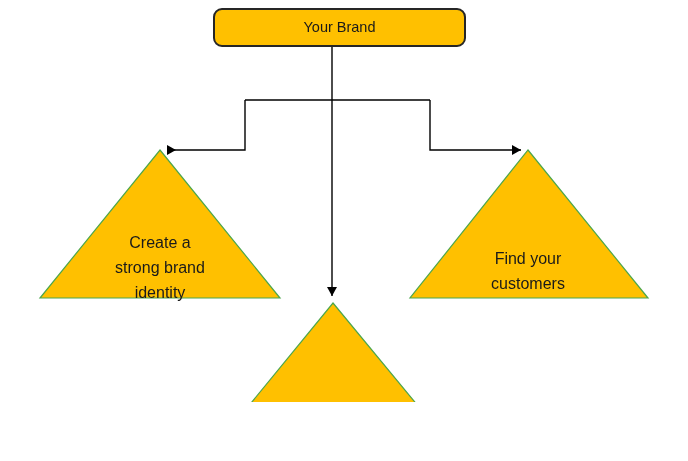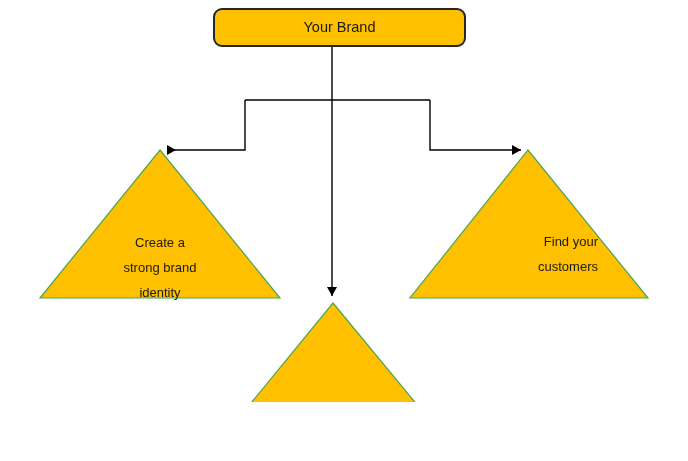--- a/index.html
+++ b/index.html
@@ -35,33 +35,32 @@
   }
   #brand-box-label {
     left: 213px;
     top: 8px;
     width: 253px;
     height: 39px;
     line-height: 39px;
     font-size: 14.5px;
   }
   .triangle-label {
-    font-size: 13px;
+    font-size: 16px;
     line-height: 25px;
   }
   #left-triangle-label {
     left: 90px;
     top: 230px;
     width: 140px;
   }
   #right-triangle-label {
     left: 458px;
-    top: 229px;
+    top: 246px;
     width: 140px;
-    text-align: right;
   }
   #bottom-triangle-label {
     left: 263px;
     top: 375px;
     width: 140px;
   }
   .bottom-rule {
     position: absolute;
     left: 0;
     top: 455px;

